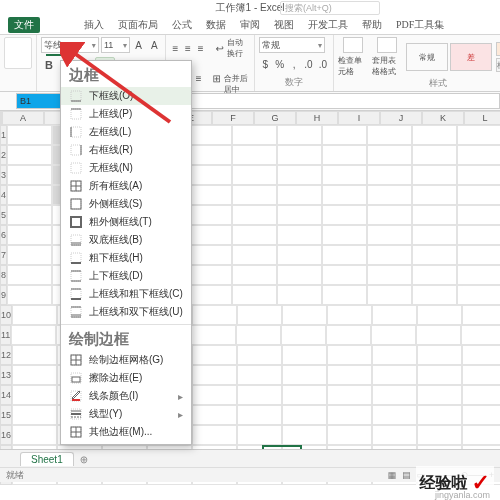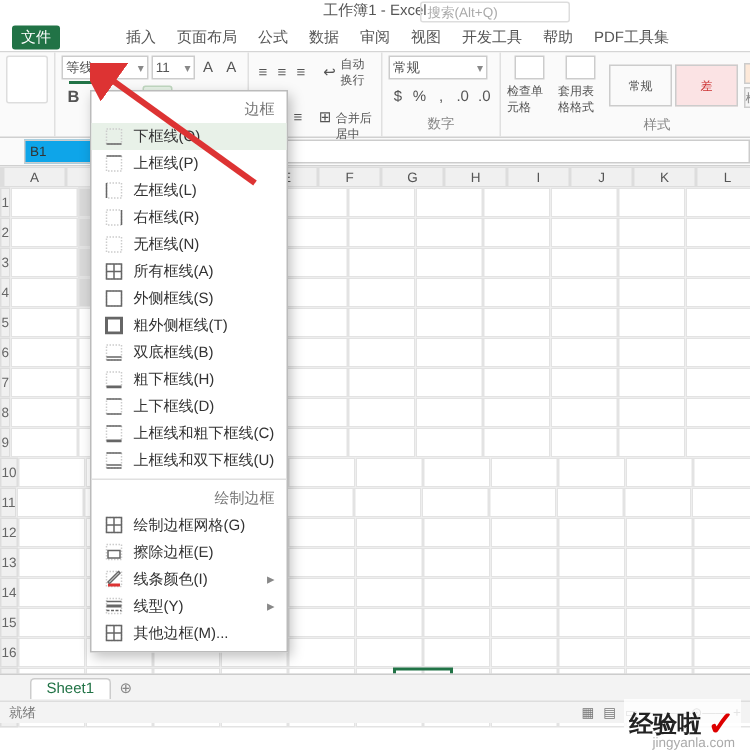--- a/index.html
+++ b/index.html
@@ -1,18 +1,18 @@
 <!DOCTYPE html>
 <html><head>
 <meta charset="utf-8">
 <style>
   html,body{margin:0;padding:0;font-family:"Microsoft YaHei","Segoe UI",sans-serif;font-size:10px;background:#fff;color:#333;width:500px;height:500px;overflow:hidden;position:relative;}
   .titlebar{background:#fff;height:16px;line-height:16px;font-size:10px;color:#555;text-align:center;position:relative;}
   .titlebar .search{position:absolute;right:120px;top:1px;width:90px;height:12px;border:1px solid #ddd;border-radius:2px;font-size:9px;color:#aaa;padding:0 4px;line-height:12px;text-align:left;}
-  .ribbon-tabs{height:18px;border-bottom:1px solid #d5d5d5;display:flex;padding-left:8px;gap:6px;font-size:10px;align-items:center;background:#fff;}
+  .ribbon-tabs{height:18px;border-bottom:1px solid #d5d5d5;display:flex;padding-left:8px;gap:6px;font-size:10px;align-items:center;background:#fff;font-family:Liberation Serif, serif;}
   .ribbon-tabs .file{background:#217346;color:#fff;padding:1px 6px;border-radius:2px;}
   .ribbon-tabs .tab{color:#555;padding:1px 4px;cursor:pointer;}
   .ribbon-tabs .tab.active{color:#217346;border-bottom:2px solid #217346;margin-top:44px;}
   .ribbon{height:56px;background:#fafafa;border-bottom:1px solid #d0d0d0;display:flex;font-size:9px;color:#555;}
   .group{border-right:1px solid #e0e0e0;padding:2px 4px 2px 4px;display:flex;flex-direction:column;justify-content:space-between;}
   .group .content{flex:1;display:flex;gap:4px;}
   .group .label{text-align:center;font-size:9px;color:#888;}
   .clipboard .big{width:26px;height:30px;background:#fff;border:1px solid #ddd;border-radius:2px;}
   .fontbox{display:flex;flex-direction:column;gap:2px;}
   .row{display:flex;gap:2px;align-items:center;}
@@ -35,21 +35,21 @@
   .grid{position:relative;background:#fff;}
   .col-headers{display:flex;height:14px;font-size:9px;color:#555;}
   .corner{width:22px;border:1px solid #ddd;background:#f0f0f0;}
   .ch{flex:0 0 40px;border:1px solid #ddd;background:#f0f0f0;text-align:center;line-height:12px;}
   .rows{}
   .grow{display:flex;height:20px;}
   .rh{width:22px;border:1px solid #ddd;background:#f0f0f0;font-size:9px;color:#666;text-align:center;line-height:18px;}
   .cell{flex:0 0 40px;border:1px solid #e3e3e3;background:#fff;font-size:13px;text-align:right;padding-right:3px;line-height:18px;}
   .cell.sel{background:#d9d9d9;}
   .dropdown{position:absolute;left:60px;top:60px;width:130px;background:#fff;border:1px solid #bbb;box-shadow:2px 3px 8px rgba(0,0,0,.25);padding:3px 0;z-index:20;font-size:10px;}
-  .dropdown .hdr{font-size:10px;color:#777;padding:2px 8px;font-weight:normal;text-align:right;}
+  .dropdown .hdr{font-size:15px;color:#777;padding:2px 8px;font-weight:bold;}
   .dropdown .item{display:flex;align-items:center;gap:6px;padding:2px 8px;cursor:pointer;color:#333;}
   .dropdown .item.hover{background:#e8f1e8;}
   .dropdown .sep{height:1px;background:#e0e0e0;margin:3px 0;}
   .dropdown .ic{width:14px;height:14px;display:flex;align-items:center;justify-content:center;}
   .dropdown .ic svg{width:12px;height:12px;}
   .arrow{position:absolute;left:60px;top:42px;z-index:30;pointer-events:none;}
   .sheet-tabs{position:absolute;bottom:32px;left:0;right:0;height:18px;background:#f3f3f3;border-top:1px solid #ccc;display:flex;align-items:center;font-size:10px;gap:0;padding-left:20px;}
   .sheet-tab{background:#fff;border:1px solid #ccc;border-bottom:none;padding:1px 10px;border-radius:3px 3px 0 0;color:#217346;}
   .plus{color:#888;padding:0 6px;}
   .status{position:absolute;bottom:18px;left:0;right:0;height:14px;background:#f3f3f3;border-top:1px solid #ddd;font-size:9px;color:#777;display:flex;align-items:center;padding:0 6px;justify-content:flex-end;gap:6px;}

